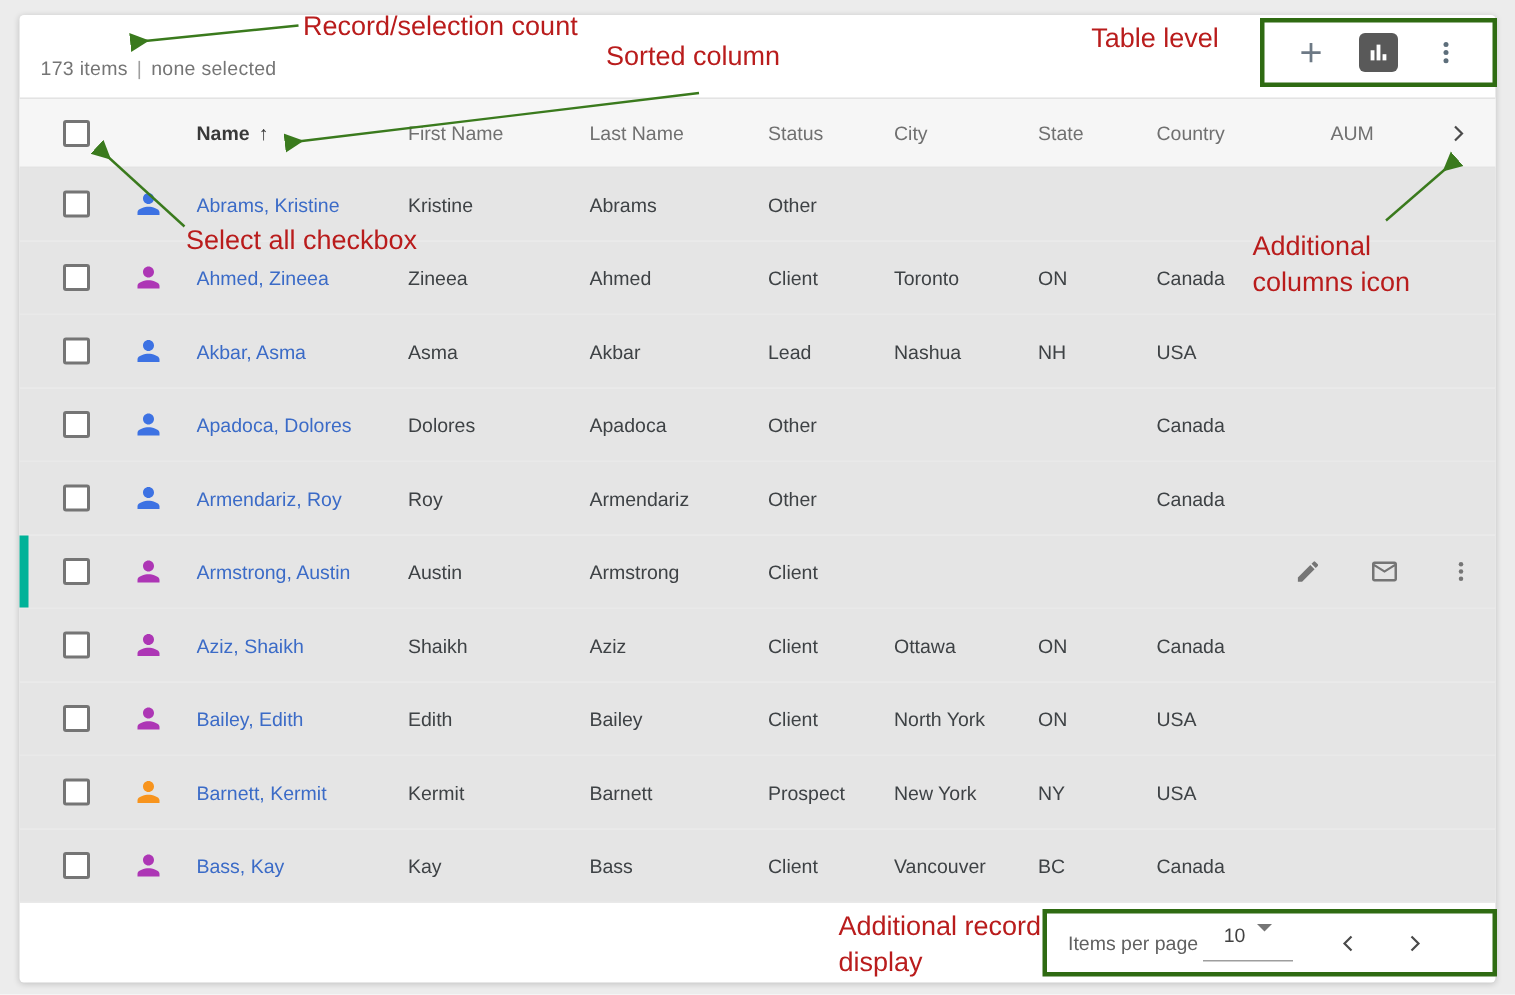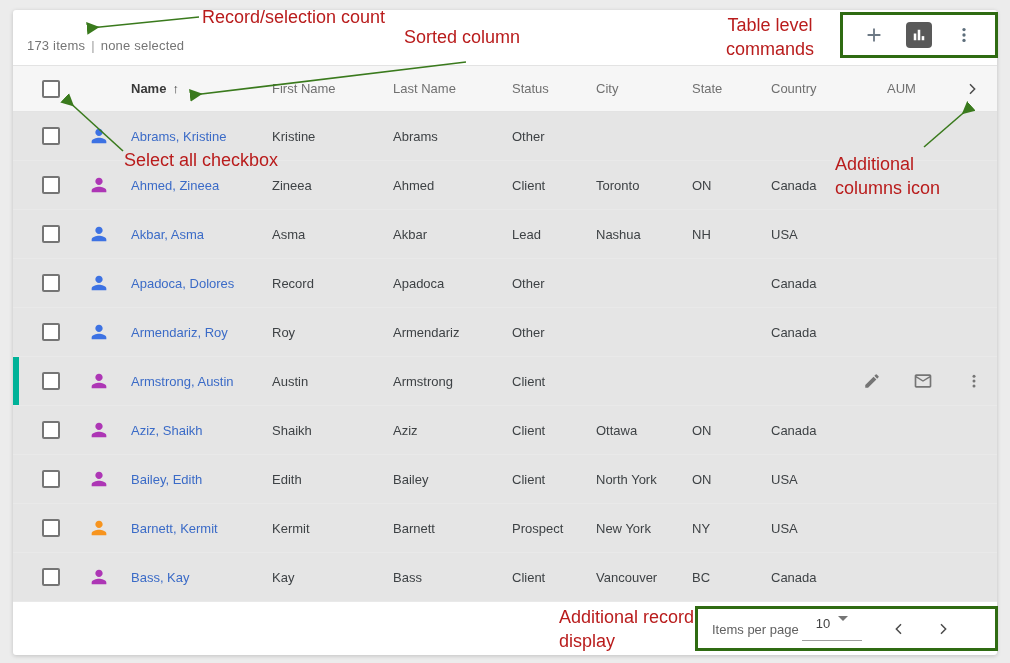--- a/index.html
+++ b/index.html
@@ -196,21 +196,21 @@
     </div>
 
     <div class="grid-row row">
       <span class="cb"></span>
       <span class="avatar">
         <svg width="22" height="22" viewBox="0 0 24 24" fill="#3d72e3">
             <path d="M12 12c2.21 0 4-1.79 4-4s-1.79-4-4-4-4 1.79-4 4 1.79 4 4 4zm0 2c-2.67 0-8 1.34-8 4v2h16v-2c0-2.66-5.33-4-8-4z"></path>
           </svg>
       </span>
       <span class="cell"><a class="name-link">Apadoca, Dolores</a></span>
-      <span class="cell">Record</span>
+      <span class="cell">Dolores</span>
       <span class="cell">Apadoca</span>
       <span class="cell">Other</span>
       <span class="cell"></span>
       <span class="cell"></span>
       <span class="cell">Canada</span>
       <span class="cell aum-cell"></span>
       <span></span>
 
     </div>
 
@@ -377,21 +377,20 @@
   <line x1="199" y1="17" x2="90" y2="28" stroke="#3a7a1d" stroke-width="1.6" marker-end="url(#ah)"></line>
   <line x1="466" y1="62" x2="193" y2="95" stroke="#3a7a1d" stroke-width="1.6" marker-end="url(#ah)"></line>
   <line x1="123" y1="151" x2="67" y2="100" stroke="#3a7a1d" stroke-width="1.6" marker-end="url(#ah)"></line>
   <line x1="924" y1="147" x2="969" y2="108" stroke="#3a7a1d" stroke-width="1.6" marker-end="url(#ah)"></line>
 </svg>
 
 <div class="ann" style="left:202px; top:5px;">Record/selection count</div>
 <div class="ann" style="left:404px; top:25px;">Sorted column</div>
 <div class="ann ann-center" style="left:711px; top:13px; width:118px;">
   <div>Table level</div>
-  <div>commands</div>
 </div>
 <div class="ann" style="left:124px; top:148px;">Select all checkbox</div>
 <div class="ann" style="left:835px; top:152px;">
   <div>Additional</div>
   <div>columns icon</div>
 </div>
 <div class="ann" style="left:559px; top:605px;">
   <div>Additional record</div>
   <div>display</div>
 </div>

